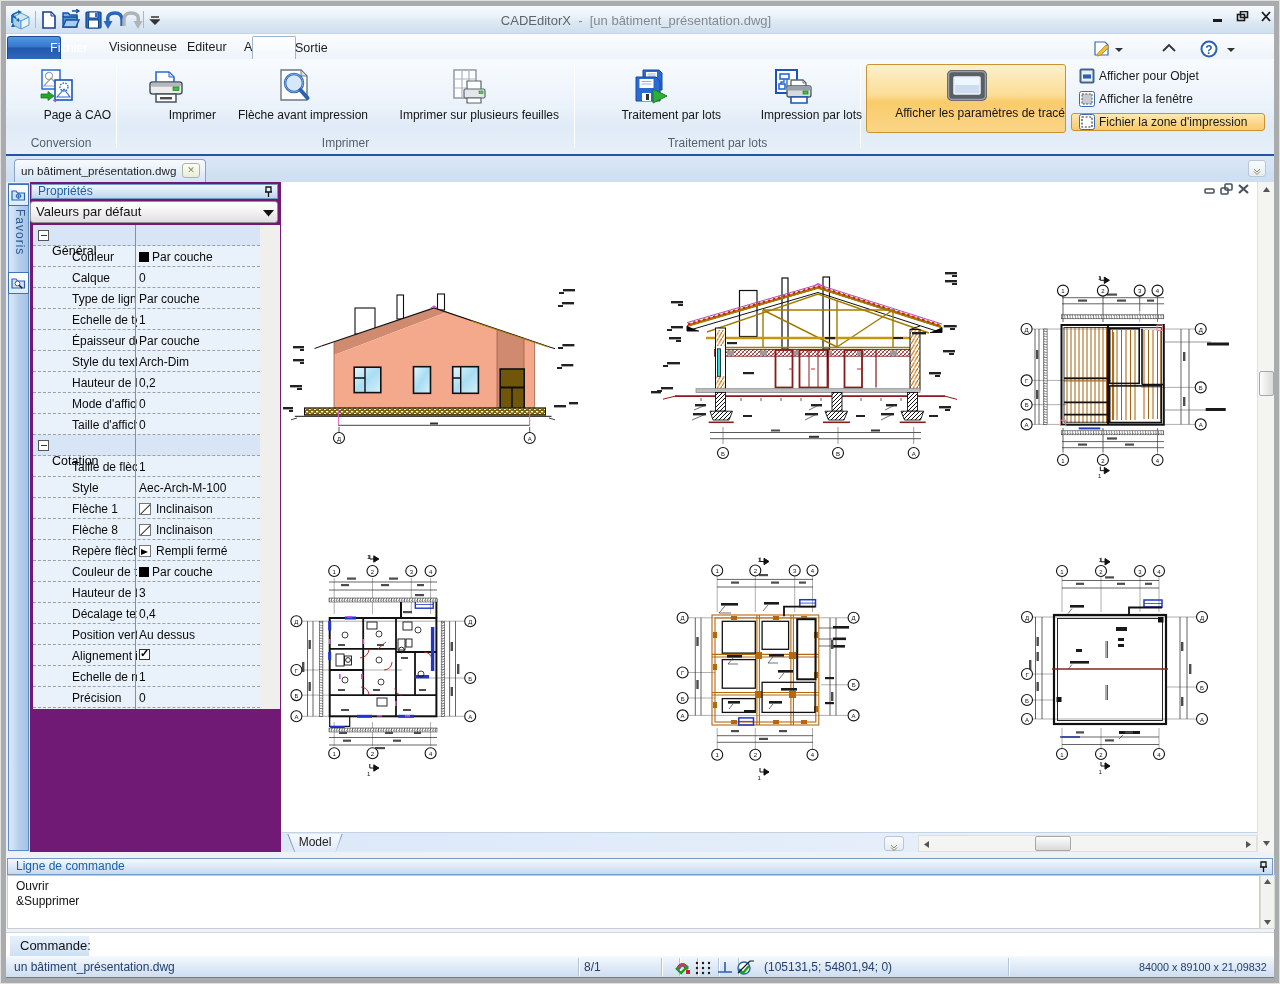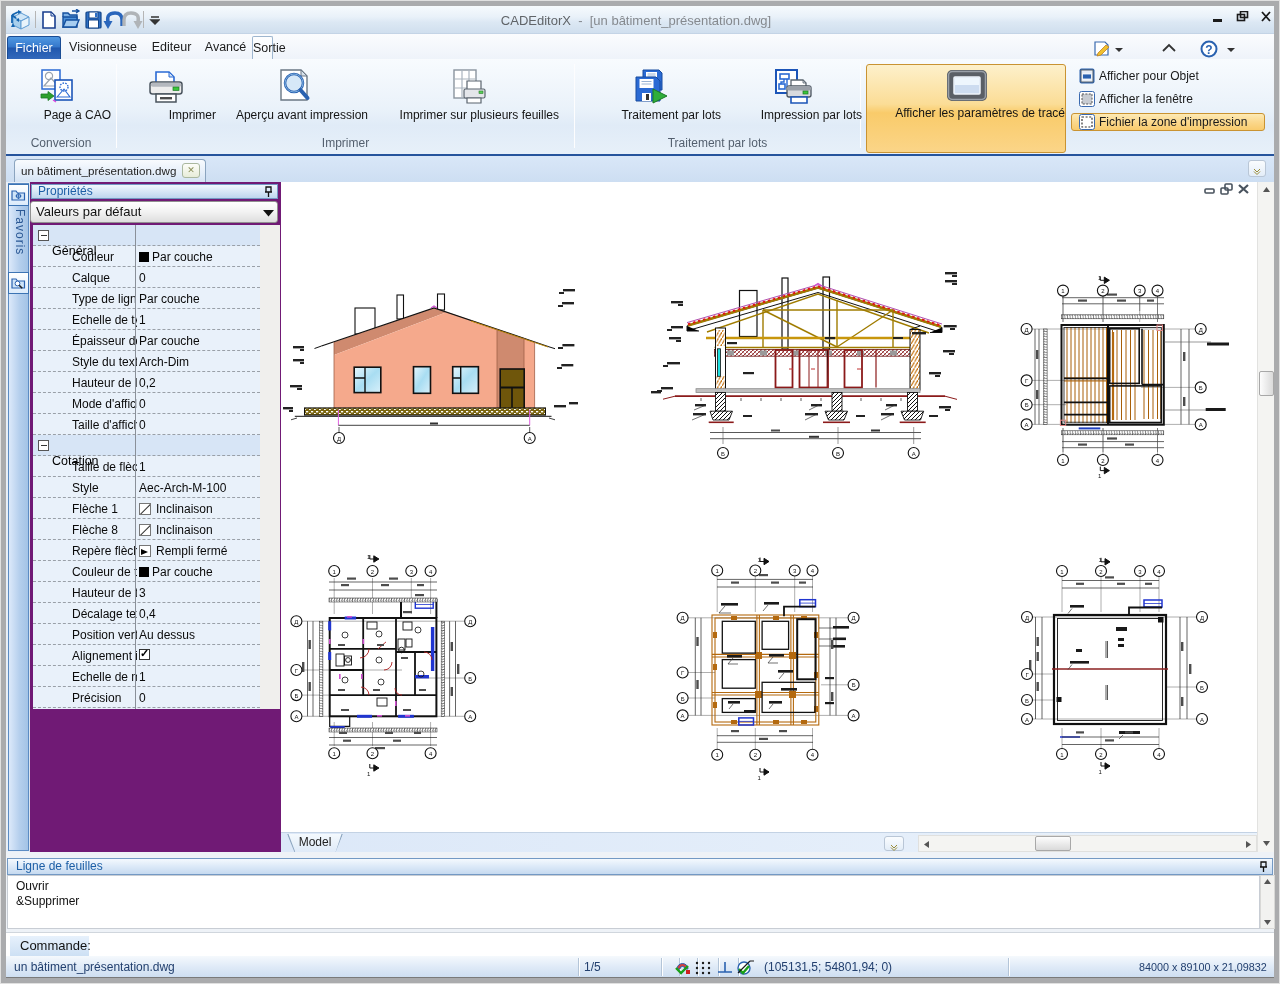--- a/index.html
+++ b/index.html
@@ -6,31 +6,31 @@
 html,body { width:1280px; height:984px; overflow:hidden; font-family:"Liberation Sans", sans-serif; }
 body { position:relative; background:#a8a8a8; }
 .abs { position:absolute; }
 #frame { left:0; top:0; width:1280px; height:984px; background:#aaabad; border:1px solid #e0e0e0; }
 #titlebar { left:6px; top:6px; width:1268px; height:28px;
   background:linear-gradient(#f6fafd,#e9f1f9 40%,#dce8f4 60%,#d0dfee);
   border-bottom:1px solid #c4d4e6;}
 #titletext { left:6px; top:13px; width:1260px; text-align:center; font-size:13px; color:#85898e; }
 #titletext b { color:#606468; font-weight:normal; }
 #tabrow { left:6px; top:34px; width:1268px; height:25px; background:linear-gradient(#fbfcfe,#eef3fa); }
-.rtab { position:absolute; top:2px; height:23px; font-size:12.5px; color:#1c1c1c; text-align:center; line-height:23px; }
+.rtab { position:absolute; top:2px; height:23px; font-size:12.5px; color:#1c1c1c; text-align:center; line-height:23px;padding-left:42px; }
 #tab-fichier { left:1px; width:54px; background:linear-gradient(#5099e2,#3577cb 45%,#2058ae 50%,#3268bb);
   color:#fff; border:1px solid #1a4c94; border-bottom:none; border-radius:3px 3px 0 0; }
 #tab-sortie { left:246px; width:21px; background:linear-gradient(#fdfeff,#f4f8fc); border:1px solid #9eb6cf; border-bottom:none; border-radius:2px 2px 0 0; }
 #ribbon { left:6px; top:59px; width:1268px; height:97px;
   background:linear-gradient(#f8fbfe,#eaf2fa 52%,#e0ebf7 70%,#e7f0f9);
   border-bottom:2px solid #26549c; }
 .rsep { position:absolute; top:5px; width:1px; height:84px; background:#c2cfdf; border-right:1px solid #fdfdfe;}
 .rgrouplabel { position:absolute; top:77px; font-size:12px; color:#535f6e; text-align:center; }
 .rbtn-label { position:absolute; top:49px; font-size:12px; color:#141414; text-align:right; }
-#bigorange { left:860px; top:5px; width:200px; height:89px;
+#bigorange { left:860px; top:5px; width:200px; height:69px;
   background:linear-gradient(#fdf0cb,#fbdd96 45%,#f9cb6a 55%,#fbd588);
   border:1px solid #c99332; border-radius:3px; }
 .opt-row { position:absolute; left:1093px; height:17px; font-size:12px; color:#1a1a1a; line-height:17px; }
 #opt3box { left:1065px; top:54px; width:194px; height:18px;
   background:linear-gradient(#fdeab5,#fbd88d 50%,#f9cb6d); border:1px solid #c99332; border-radius:3px; }
 #doctabs { left:6px; top:156px; width:1268px; height:26px; background:linear-gradient(#d9e7f8,#cddef2); }
 #doctab { left:8px; top:3px; width:192px; height:23px; background:linear-gradient(#f8fbfe,#e6effa 55%,#d4e3f4);
   border:1px solid #8ba4bf; border-bottom:none; border-radius:4px 4px 0 0; font-size:11.6px; color:#1e1e1e; line-height:22px; padding-left:6px;}
 #doctab-x { left:176px; top:7px; width:18px; height:15px; border:1px solid #aab89f; border-radius:3px;
   background:linear-gradient(#fcfdf8,#e8edd9); color:#8a8f58; font-size:9px; line-height:13px; text-align:center; }
@@ -147,21 +147,21 @@
 
 <div id="ribbon" class="abs">
   <div class="rsep" style="left:110px;"></div>
   <div class="rsep" style="left:568px;"></div>
   <div class="rsep" style="left:854px;"></div>
   <div class="rgrouplabel" style="left:0px;width:110px;">Conversion</div>
   <div class="rgrouplabel" style="left:111px;width:457px;">Imprimer</div>
   <div class="rgrouplabel" style="left:569px;width:285px;">Traitement par lots</div>
   <div class="rbtn-label" style="left:5px;width:100px;">Page à CAO</div>
   <div class="rbtn-label" style="left:110px;width:100px;">Imprimer</div>
-  <div class="rbtn-label" style="left:216px;width:146px;">Aperçu avant impression</div>
+  <div class="rbtn-label" style="left:216px;width:146px;">Flèche avant impression</div>
   <div class="rbtn-label" style="left:373px;width:180px;">Imprimer sur plusieurs feuilles</div>
   <div class="rbtn-label" style="left:575px;width:140px;">Traitement par lots</div>
   <div class="rbtn-label" style="left:716px;width:140px;">Impression par lots</div>
   <div id="bigorange" class="abs">
       <div class="rbtn-label" style="left:0;width:198px;top:41px;">Afficher les paramètres de tracé</div>
     </div>
   <div class="opt-row" style="top:9px;">Afficher pour Objet</div>
   <div class="opt-row" style="top:32px;">Afficher la fenêtre</div>
   <div id="opt3box" class="abs"></div>
   <div class="opt-row" style="top:55px;">Fichier la zone d'impression</div>
@@ -1070,42 +1070,42 @@
     <div id="vthumb" class="abs"></div>
   <svg class="abs" style="left:5px;top:5px;" width="7" height="5" viewBox="0 0 7 5">
       <path d="M0 5 L3.5 0 L7 5 Z" fill="#555"></path>
     </svg>
   <svg class="abs" style="left:5px;top:659px;" width="7" height="5" viewBox="0 0 7 5">
       <path d="M0 0 L3.5 5 L7 0 Z" fill="#555"></path>
     </svg>
 </div>
 
 <div id="cmdpanel" class="abs">
-  <div id="cmdhdr" class="abs">Ligne de feuilles</div>
+  <div id="cmdhdr" class="abs">Ligne de commande</div>
   <svg class="ic" style="left:1253px;top:9px" width="10" height="12" viewBox="0 0 10 12">
       <path d="M2 1 h5 v5 h-5 z M1 6 h7 M4.5 6 v5" stroke="#111" stroke-width="1.3" fill="none"></path>
     </svg>
   <div id="cmdtext" class="abs">Ouvrir<br>&amp;Supprimer</div>
   <div id="cmdvscroll" class="abs">
     <svg class="abs" style="left:3px;top:3px;" width="7" height="5" viewBox="0 0 7 5">
         <path d="M0 5 L3.5 0 L7 5 Z" fill="#555"></path>
       </svg>
     <svg class="abs" style="left:3px;top:44px;" width="7" height="5" viewBox="0 0 7 5">
         <path d="M0 0 L3.5 5 L7 0 Z" fill="#555"></path>
       </svg>
   </div>
 </div>
 <div id="cmdbar" class="abs">
     <div id="cmdlabel" class="abs">Commande:</div>
   </div>
 
 <div id="statusbar" class="abs">
   <div class="scell" style="left:8px;">un bâtiment_présentation.dwg</div>
   <div class="sdiv" style="left:572px;"></div>
-  <div class="scell" style="left:578px;">1/5</div>
+  <div class="scell" style="left:578px;">8/1</div>
   <div class="sdiv" style="left:655px;"></div>
   <div class="sdiv" style="left:673px;"></div>
   <div class="sdiv" style="left:691px;"></div>
   <div class="sdiv" style="left:712px;"></div>
   <div class="sdiv" style="left:732px;"></div>
   <div class="scell" style="left:758px;">(105131,5; 54801,94; 0)</div>
   <div class="sdiv" style="left:1002px;"></div>
   <div class="scell" style="left:1133px;font-size:10.8px;">84000 x 89100 x 21,09832</div>
 </div>
 

